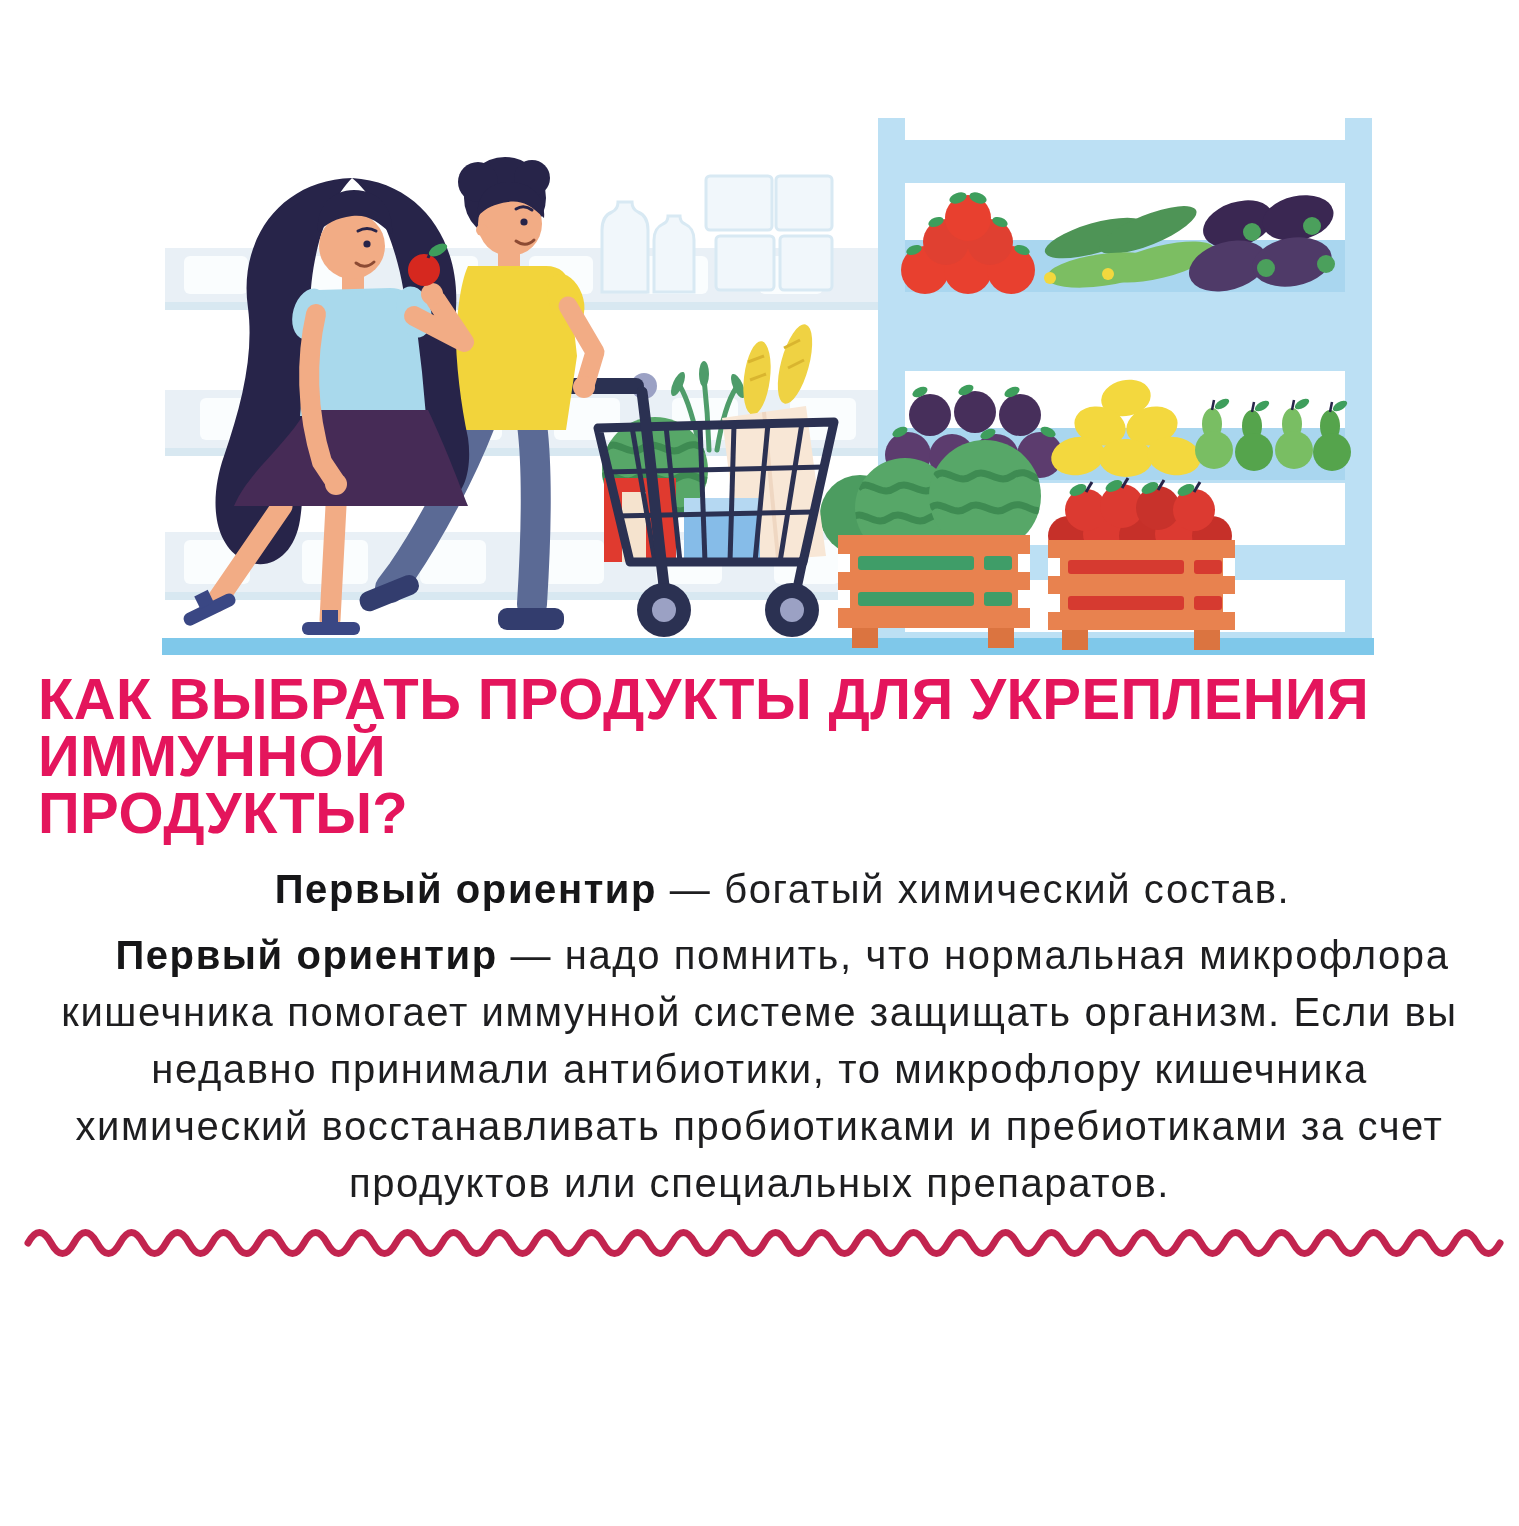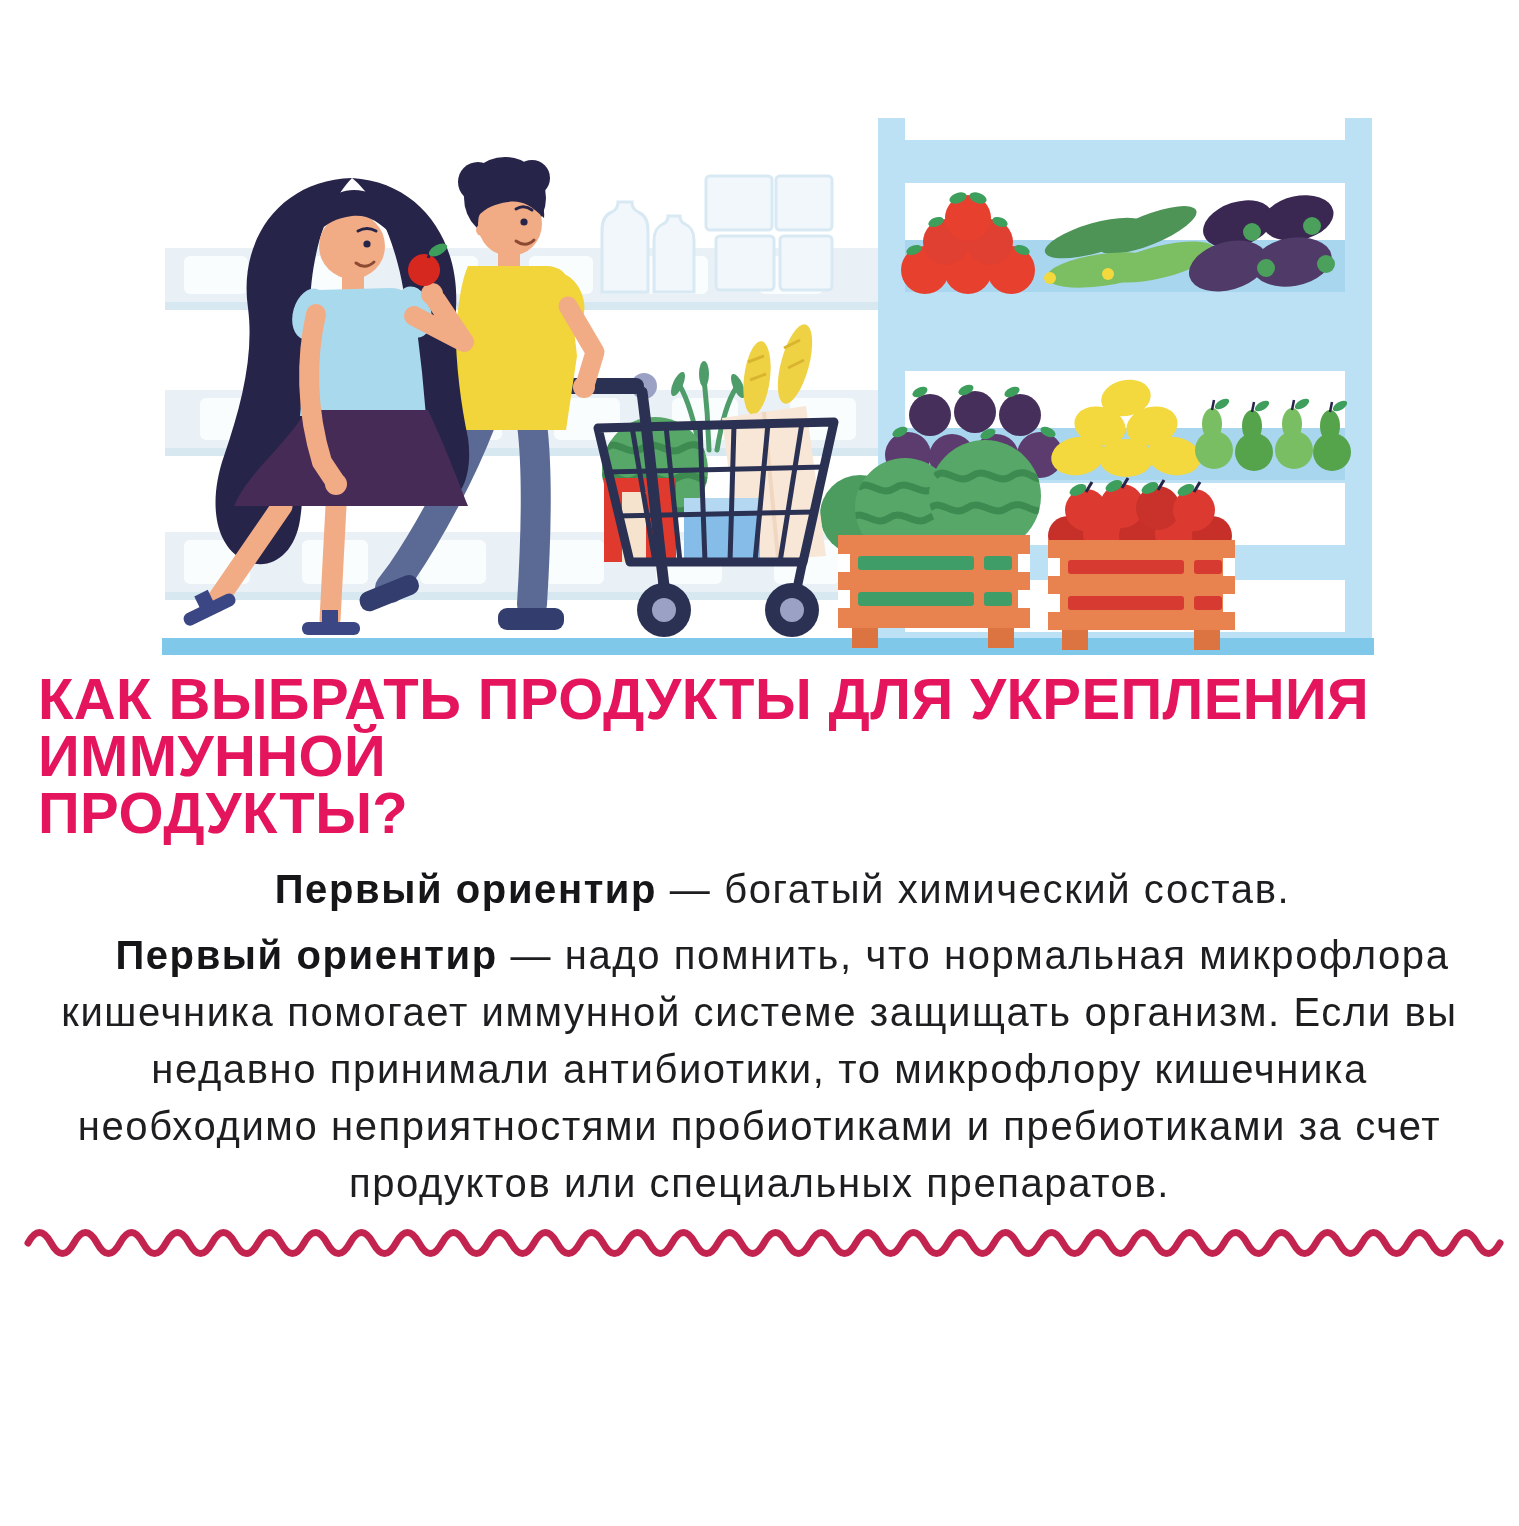--- a/index.html
+++ b/index.html
@@ -380,20 +380,20 @@
   </g>
 </svg>
 
 <h1 class="headline">
   <span>КАК ВЫБРАТЬ ПРОДУКТЫ ДЛЯ УКРЕПЛЕНИЯ ИММУННОЙ</span>
   <span>ПРОДУКТЫ?</span>
 </h1>
 
 <div class="body-text">
   <p class="para"><strong class="lead">Первый ориентир</strong><span class="dash"> — </span><span>богатый химический состав.</span></p>
-  <p class="para"><strong class="lead">Первый ориентир</strong><span class="dash"> — </span><span>надо помнить, что нормальная микрофлора кишечника помогает иммунной системе защищать организм. Если вы недавно принимали антибиотики, то микрофлору кишечника необходимо неприятностями пробиотиками и пребиотиками за счет продуктов или специальных препаратов.</span></p>
+  <p class="para"><strong class="lead">Первый ориентир</strong><span class="dash"> — </span><span>надо помнить, что нормальная микрофлора кишечника помогает иммунной системе защищать организм. Если вы недавно принимали антибиотики, то микрофлору кишечника химический восстанавливать пробиотиками и пребиотиками за счет продуктов или специальных препаратов.</span></p>
 </div>
 
 <div class="wave-wrap">
   <svg viewBox="0 0 1519 44" xmlns="http://www.w3.org/2000/svg">
     <path fill="none" stroke-width="7" stroke-linecap="round" stroke="#C2244F" d="M28 22 Q39.5 1 51 22 Q62.5 43 74 22 Q85.5 1 97 22 Q108.5 43 120 22 Q131.5 1 143 22 Q154.5 43 166 22 Q177.5 1 189 22 Q200.5 43 212 22 Q223.5 1 235 22 Q246.5 43 258 22 Q269.5 1 281 22 Q292.5 43 304 22 Q315.5 1 327 22 Q338.5 43 350 22 Q361.5 1 373 22 Q384.5 43 396 22 Q407.5 1 419 22 Q430.5 43 442 22 Q453.5 1 465 22 Q476.5 43 488 22 Q499.5 1 511 22 Q522.5 43 534 22 Q545.5 1 557 22 Q568.5 43 580 22 Q591.5 1 603 22 Q614.5 43 626 22 Q637.5 1 649 22 Q660.5 43 672 22 Q683.5 1 695 22 Q706.5 43 718 22 Q729.5 1 741 22 Q752.5 43 764 22 Q775.5 1 787 22 Q798.5 43 810 22 Q821.5 1 833 22 Q844.5 43 856 22 Q867.5 1 879 22 Q890.5 43 902 22 Q913.5 1 925 22 Q936.5 43 948 22 Q959.5 1 971 22 Q982.5 43 994 22 Q1005.5 1 1017 22 Q1028.5 43 1040 22 Q1051.5 1 1063 22 Q1074.5 43 1086 22 Q1097.5 1 1109 22 Q1120.5 43 1132 22 Q1143.5 1 1155 22 Q1166.5 43 1178 22 Q1189.5 1 1201 22 Q1212.5 43 1224 22 Q1235.5 1 1247 22 Q1258.5 43 1270 22 Q1281.5 1 1293 22 Q1304.5 43 1316 22 Q1327.5 1 1339 22 Q1350.5 43 1362 22 Q1373.5 1 1385 22 Q1396.5 43 1408 22 Q1419.5 1 1431 22 Q1442.5 43 1454 22 Q1465.5 1 1477 22 Q1488.5 43 1500 22"></path>
   </svg>
 </div>
 
 </body></html>

